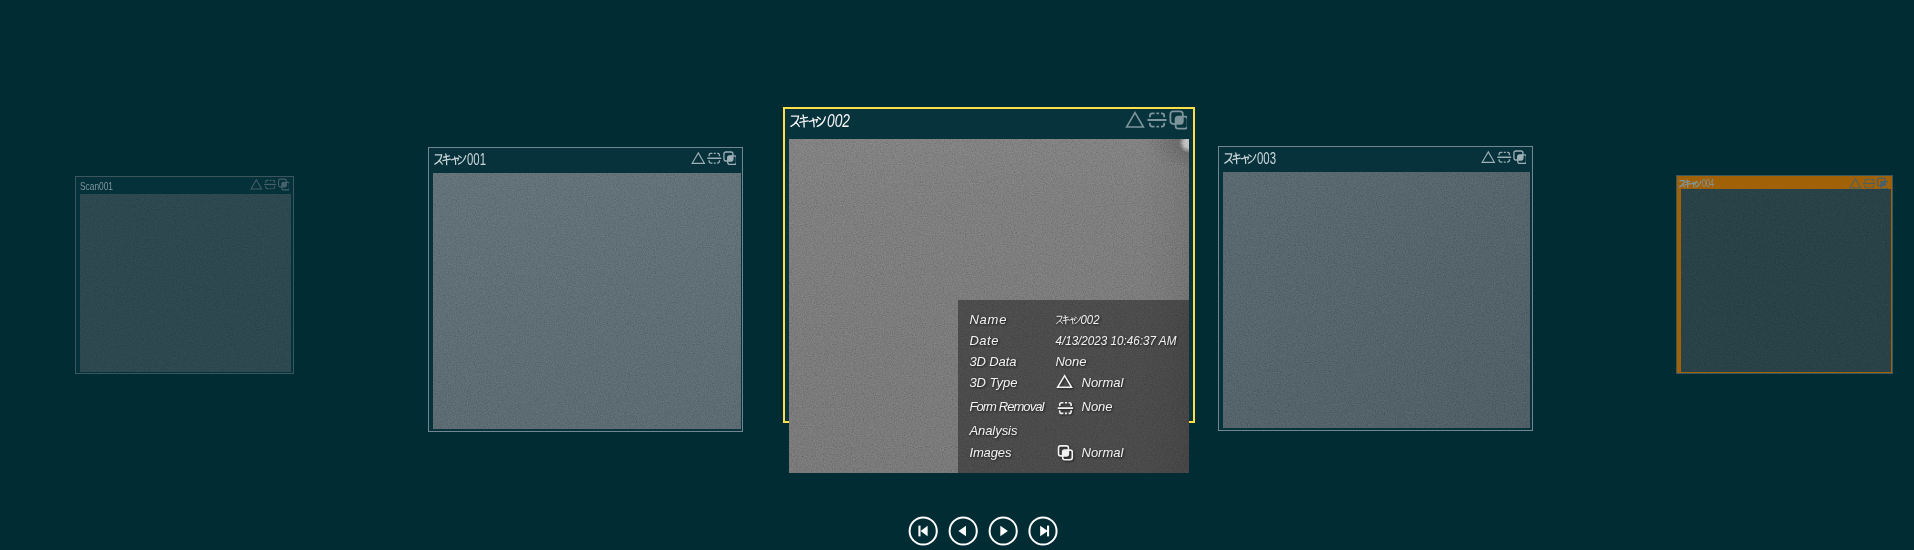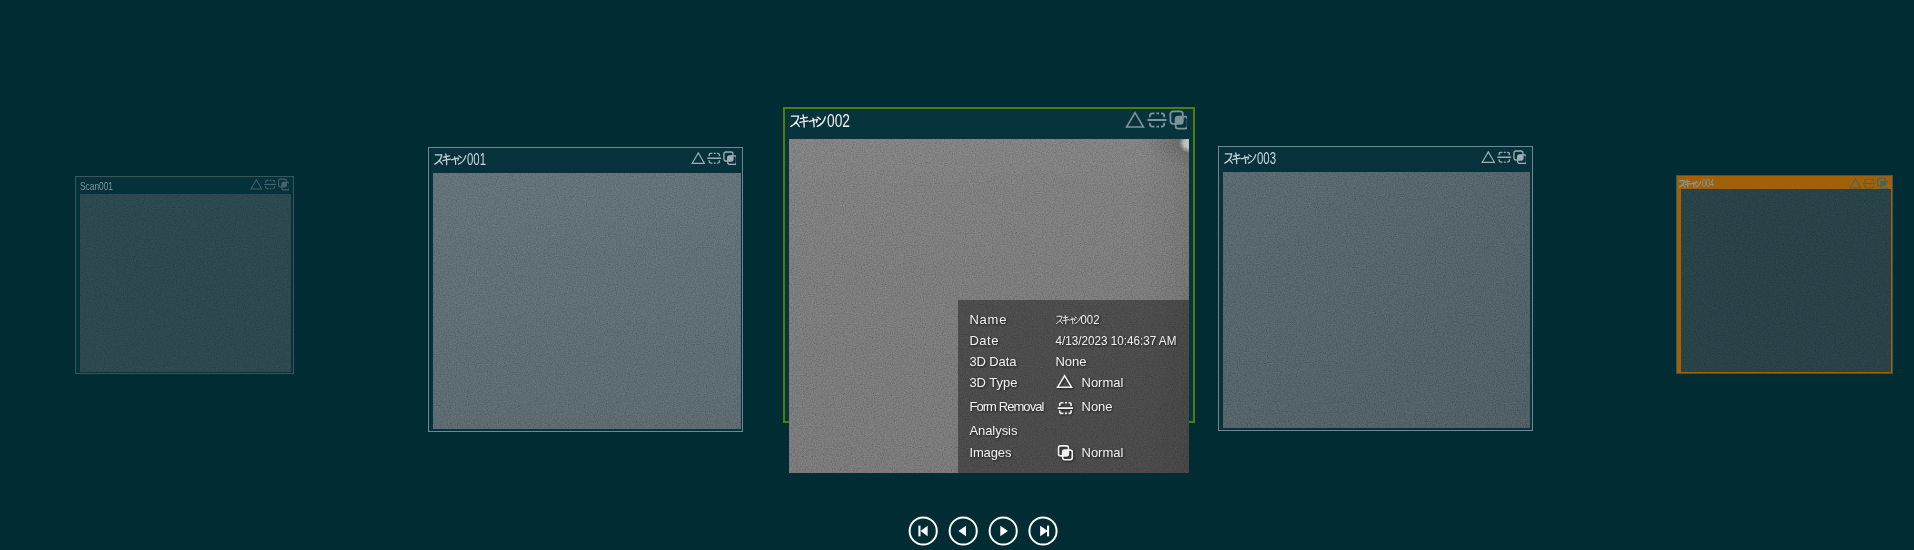--- a/index.html
+++ b/index.html
@@ -76,21 +76,21 @@
   <svg class="ic" style="right:6px;top:2.5px;" width="45" height="14.5" viewBox="0 0 62 20" fill="#9db0b6" stroke="#9db0b6">
     <use href="#icontrio"></use>
   </svg>
   <div class="img" style="left:3.5px;top:25px;width:308px;height:256px;background:linear-gradient(180deg,#4b5d67,#42545e);">
     <svg class="grain" style="opacity:.22">
         <rect width="100%" height="100%" filter="url(#g1)"></rect>
       </svg>
   </div>
 </div>
 
-<div class="card" style="left:783px;top:107px;width:412px;height:316px;border:2px solid #4d7c0f;background:#07333d;">
+<div class="card" style="left:783px;top:107px;width:412px;height:316px;border:2px solid #fde047;background:#07333d;font-style:italic;">
   <svg class="ttl" style="left:4.5px;top:2.8px;" width="90" height="19" fill="none" stroke="#f5f5f5">
     <g transform="translate(0,1.8) scale(1.0)" stroke-width="1.35" stroke-linecap="round">
         <use href="#kana-title"></use>
       </g>
     <text x="37" y="14.8" font-size="18.5" fill="#f5f5f5" stroke="none" textLength="23" lengthAdjust="spacingAndGlyphs">002</text>
   </svg>
   <svg class="ic" style="left:340px;top:0.5px;" width="62" height="20" viewBox="0 0 62 20" fill="#7e949b" stroke="#7e949b">
     <use href="#icontrio"></use>
   </svg>
   <div class="img" style="left:4.3px;top:29.8px;width:400px;height:334px;background:#676767;">

